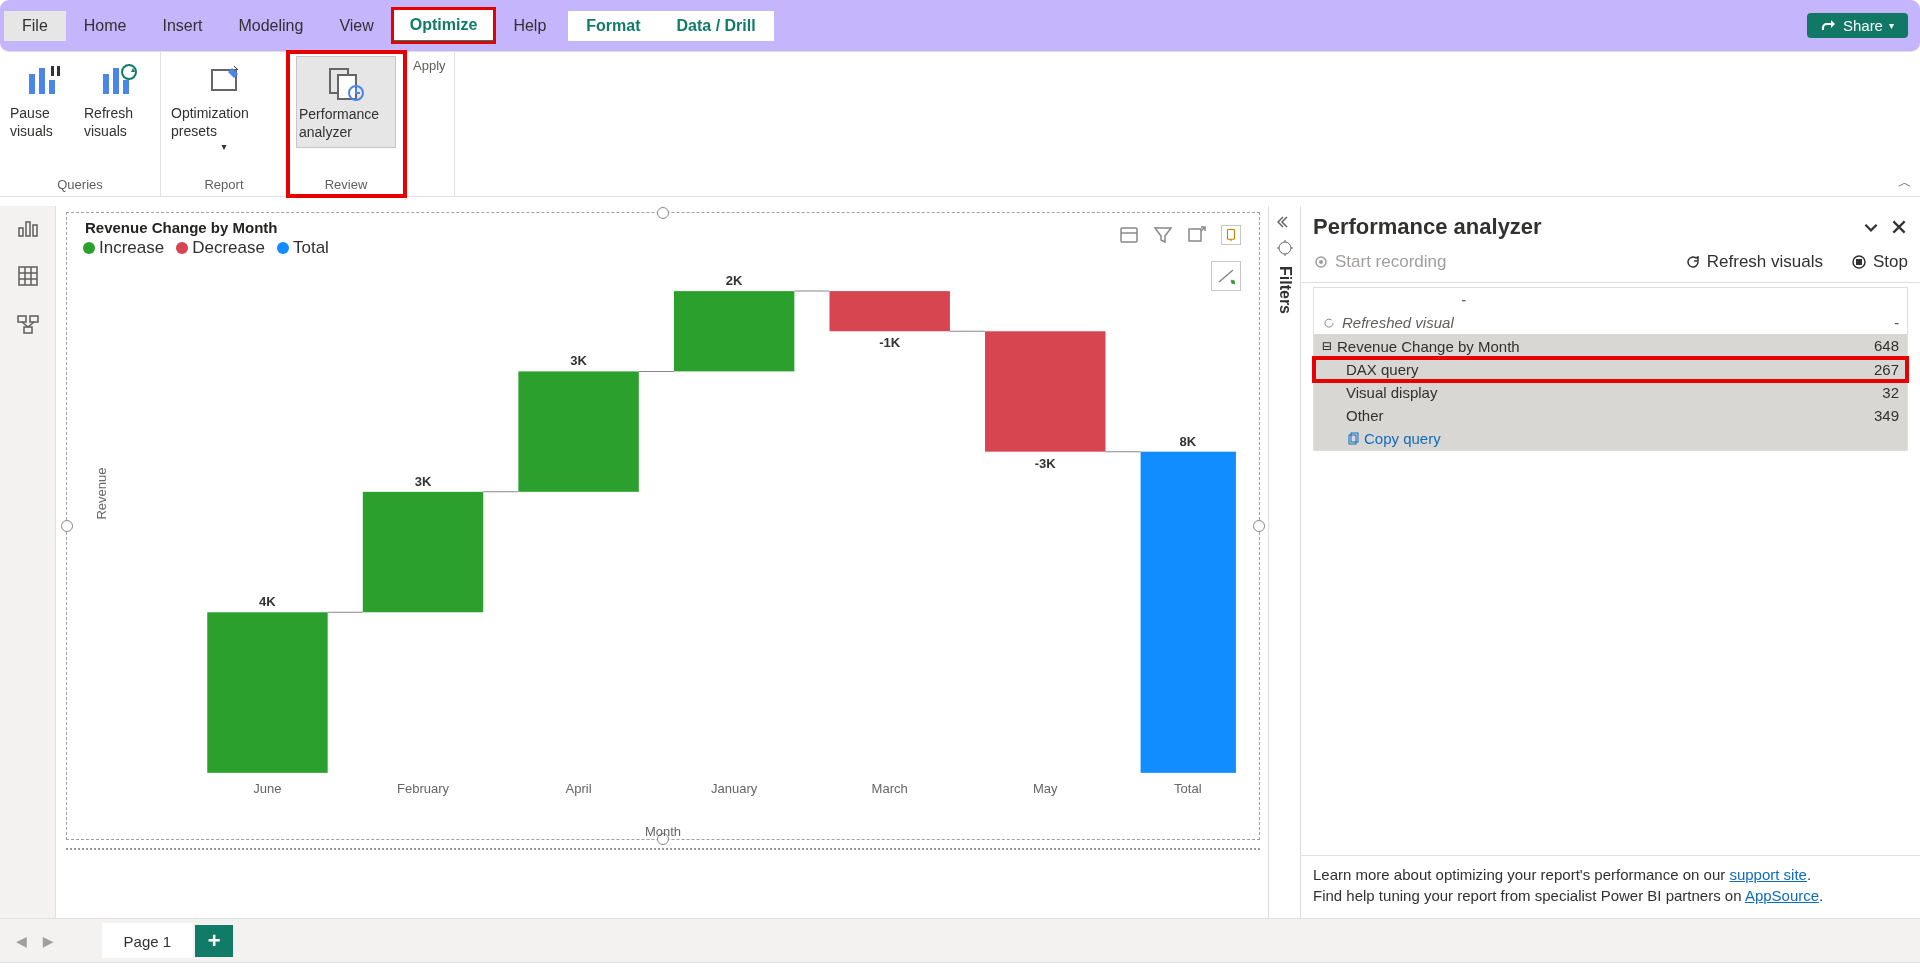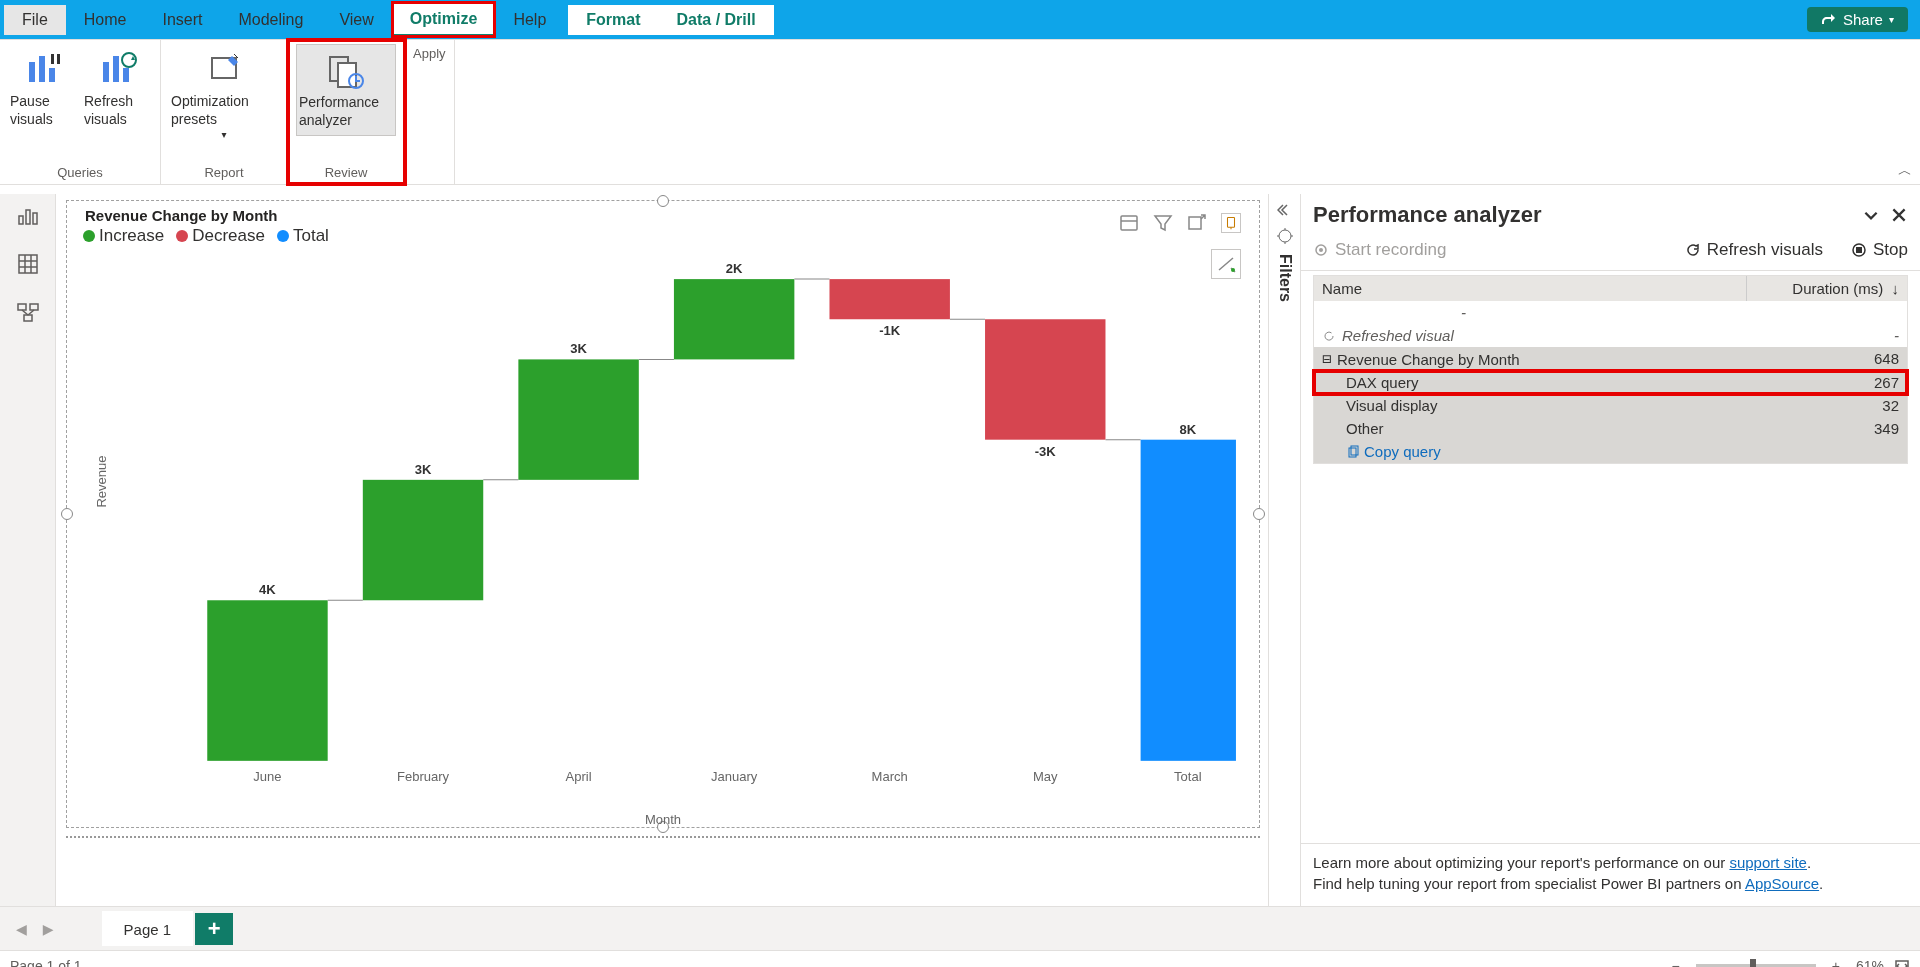--- a/index.html
+++ b/index.html
@@ -1,19 +1,19 @@
 <!DOCTYPE html>
 <html><head>
 <meta charset="utf-8">
 <style>
   * { box-sizing: border-box; font-family: "Segoe UI", sans-serif; }
   body { margin: 0; background: #fff; overflow: hidden; font-size: 13px; color: #323130; width: 1920px; height: 967px; }
   
   
-  .menubar { display: flex; align-items: center; height: 40px; background: #0ea5e9; border-bottom: 1px solid #e1dfdd; padding: 0 4px; }
+  .menubar { display: flex; align-items: center; height: 52px; background: #c4b5fd; border-bottom: 1px solid #e1dfdd; padding: 0 4px; border-radius: 9px; }
   .menubar .tab { padding: 6px 18px; font-size: 16px; cursor: pointer; }
   .menubar .tab.active { background: #fff; border-top: 2px solid transparent; border-bottom: 3px solid #108372; color: #107c68; font-weight: 600; }
   .menubar .tab.highlight { outline: 3px solid #e60000; outline-offset: -2px; }
   .menubar .tab.context { color: #107c68; font-weight: 600; background: #fff; }
   .menubar .spacer { flex: 1; }
   .share-btn { background: #117865; color: #fff; border-radius: 4px; padding: 4px 14px; font-size: 15px; display: flex; align-items: center; gap: 6px; cursor: pointer; margin-right: 8px; }
   
   
   .ribbon { display: flex; height: 145px; border-bottom: 1px solid #e1dfdd; background: #fff; position: relative; }
   .ribbon-group { display: flex; flex-direction: column; align-items: center; border-right: 1px solid #e1dfdd; padding: 4px 8px 0 8px; }
@@ -330,24 +330,20 @@
       </span>
       <span>
         <svg width="16" height="16" viewBox="0 0 16 16">
             <circle cx="8" cy="8" r="6" fill="none" stroke="#323130" stroke-width="1.5"></circle>
             <rect x="5" y="5" width="6" height="6" fill="#323130"></rect>
           </svg>
         <span>Stop</span>
       </span>
     </div>
     <div class="perf-grid">
-      <div class="perf-grid-header">
-        <div class="c1">Name</div>
-        <div class="c2"><span>Duration (ms)</span> &nbsp;↓</div>
-      </div>
       <div class="perf-row italic">
         <div class="c2">-</div>
       </div>
       <div class="perf-row italic">
         <div class="c1">
             <svg width="14" height="14" viewBox="0 0 14 14">
               <path d="M11 7a4 4 0 1 1-1.5-3" fill="none" stroke="#888"></path>
             </svg>
             <span>Refreshed visual</span>
           </div>

